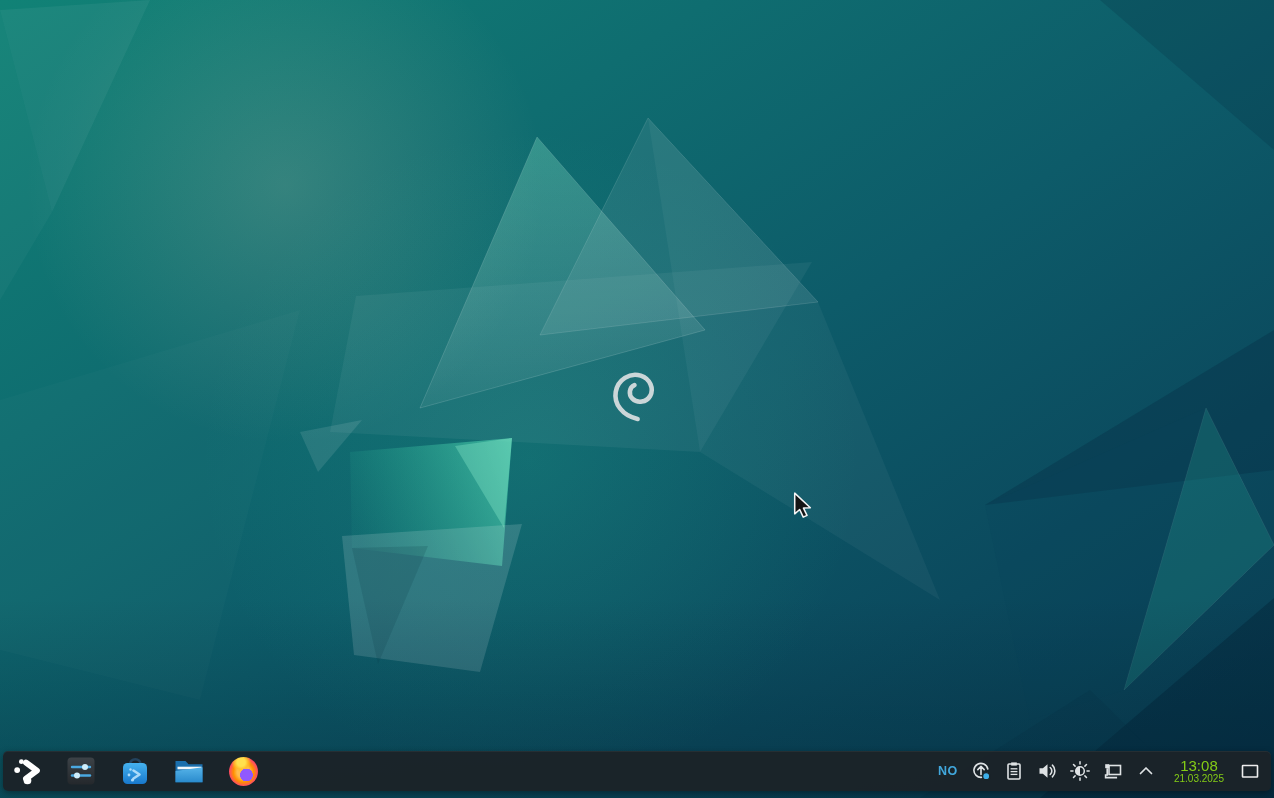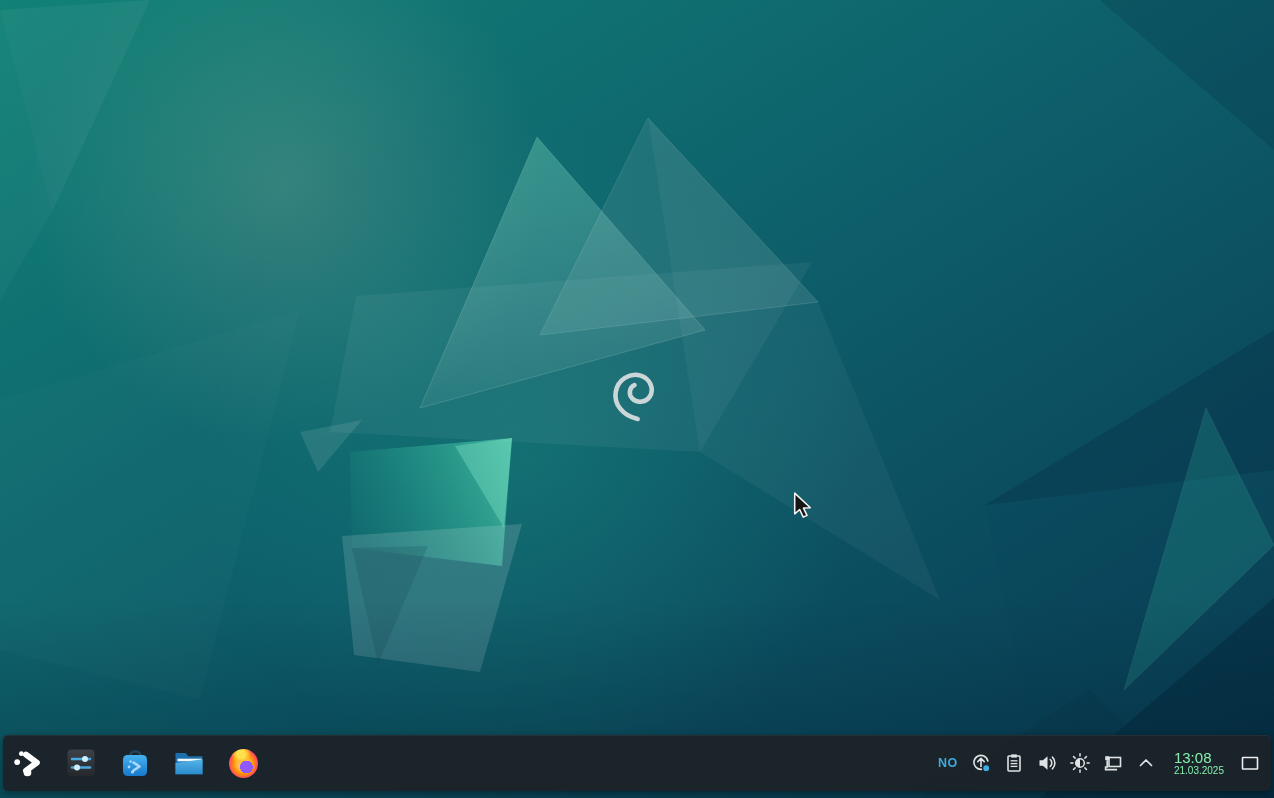--- a/index.html
+++ b/index.html
@@ -9,21 +9,21 @@
     background:#0d5a68;
   }
   
   .desktop{position:absolute;inset:0;}
   .wallpaper{position:absolute;inset:0;display:block;}
   .debian-logo{position:absolute;left:610px;top:368px;width:50px;height:56px;}
   .cursor{position:absolute;left:792px;top:492px;width:22px;height:26px;}
 
   
   .panel{
-    position:absolute;left:3px;right:3px;bottom:7px;height:56px;
+    position:absolute;left:3px;right:3px;bottom:7px;height:40px;
     background:rgba(27,35,40,0.97);
     border-radius:5px;
     box-shadow:0 2px 6px rgba(0,0,0,0.35), inset 0 1px 0 rgba(255,255,255,0.05);
     display:flex;align-items:center;
     padding:0 10px 0 8px;box-sizing:border-box;
   }
   .panel button{
     background:none;border:none;padding:0;margin:0;cursor:default;
     display:flex;align-items:center;justify-content:center;
     font-family:"Liberation Sans",sans-serif;
@@ -40,21 +40,21 @@
       radial-gradient(circle at 50% 52%, #ffbd4f 0 30%, #ff9100 48%, #ff4f5e 66%, #e22850 82%, #b5007f 100%);
   }
 
   .tray{margin-left:auto;display:flex;align-items:center;gap:11px;}
   .kb-layout{
     color:#41a7dc;font-weight:bold;font-size:12.5px;letter-spacing:0.5px;
     min-width:22px;justify-content:center;
   }
   .tray-icon{width:22px;height:22px;}
   .clock{
-    color:#86efac;text-align:left;line-height:1.08;margin:0 4px 0 6px;cursor:default;
+    color:#84cc16;text-align:center;line-height:1.08;margin:0 4px 0 6px;cursor:default;
   }
   .clock .time{font-size:15px;}
   .clock .date{font-size:10px;}
   .show-desktop{width:22px;height:22px;margin-left:10px;}
 </style>
 </head>
 <body>
 
 <div class="desktop">
 

